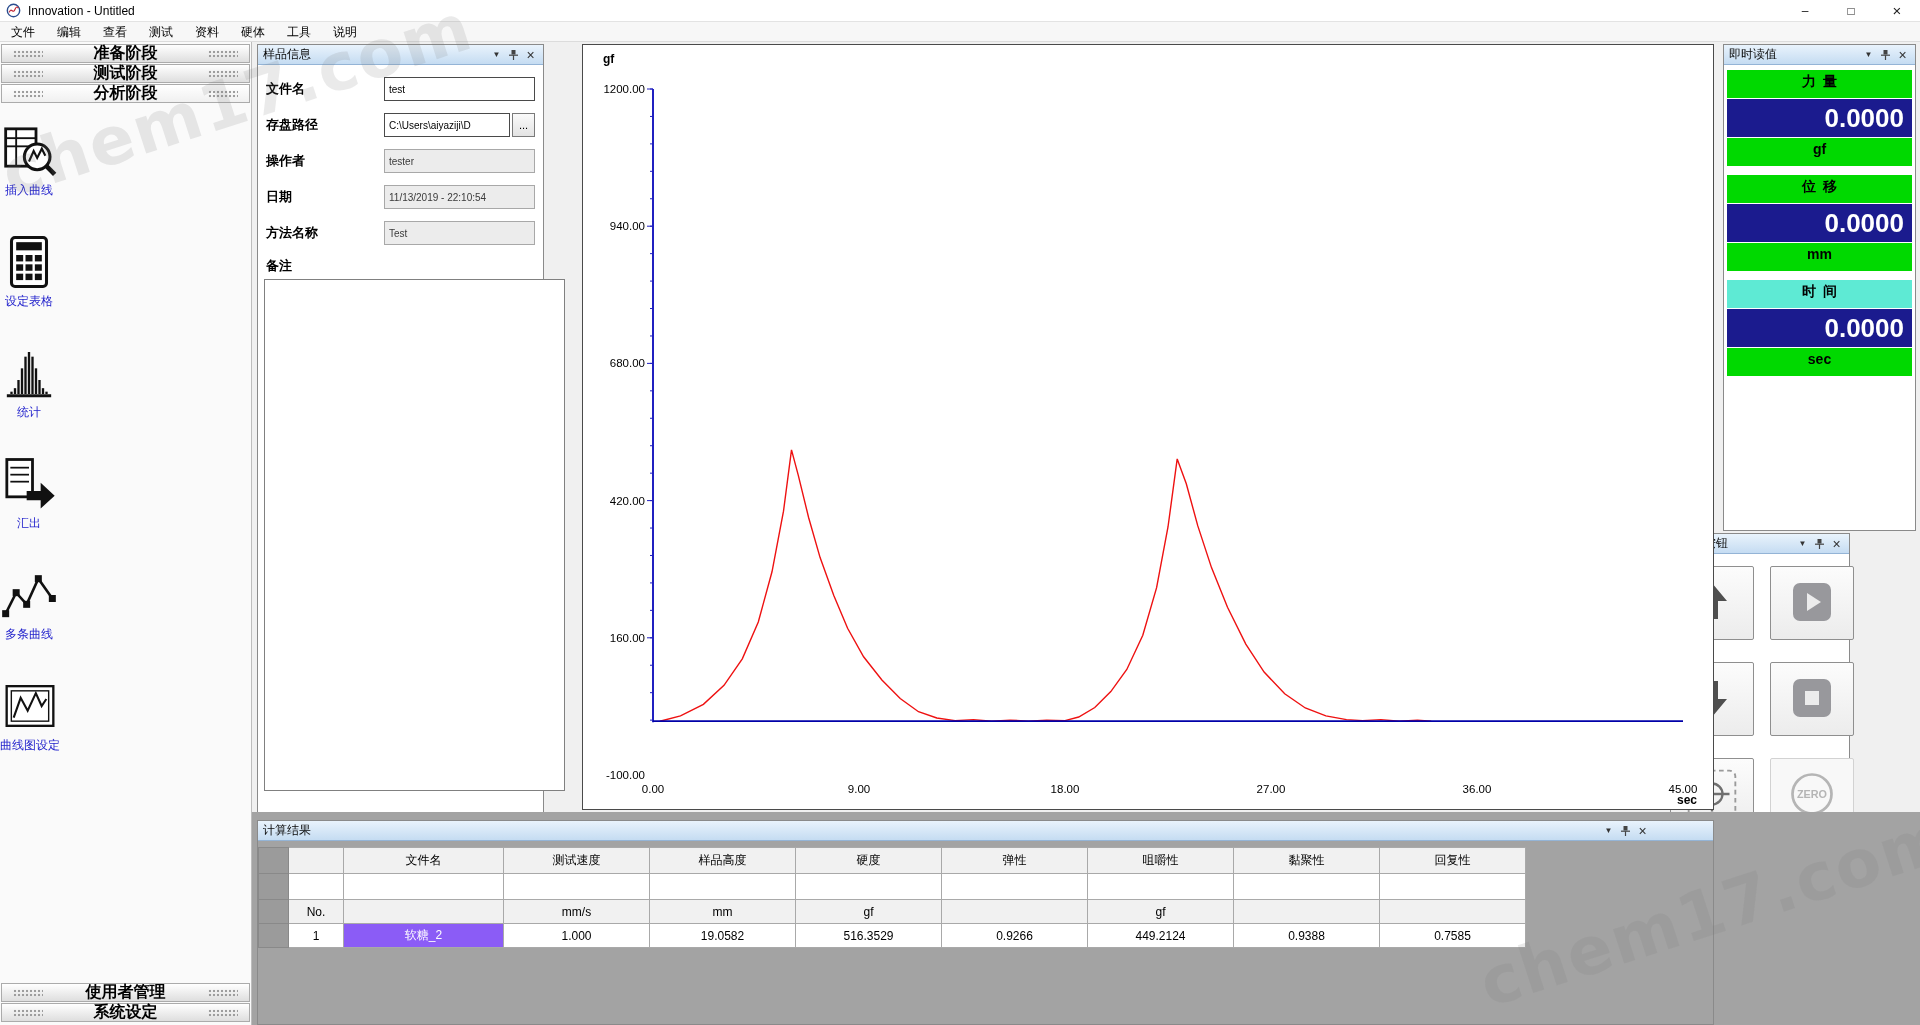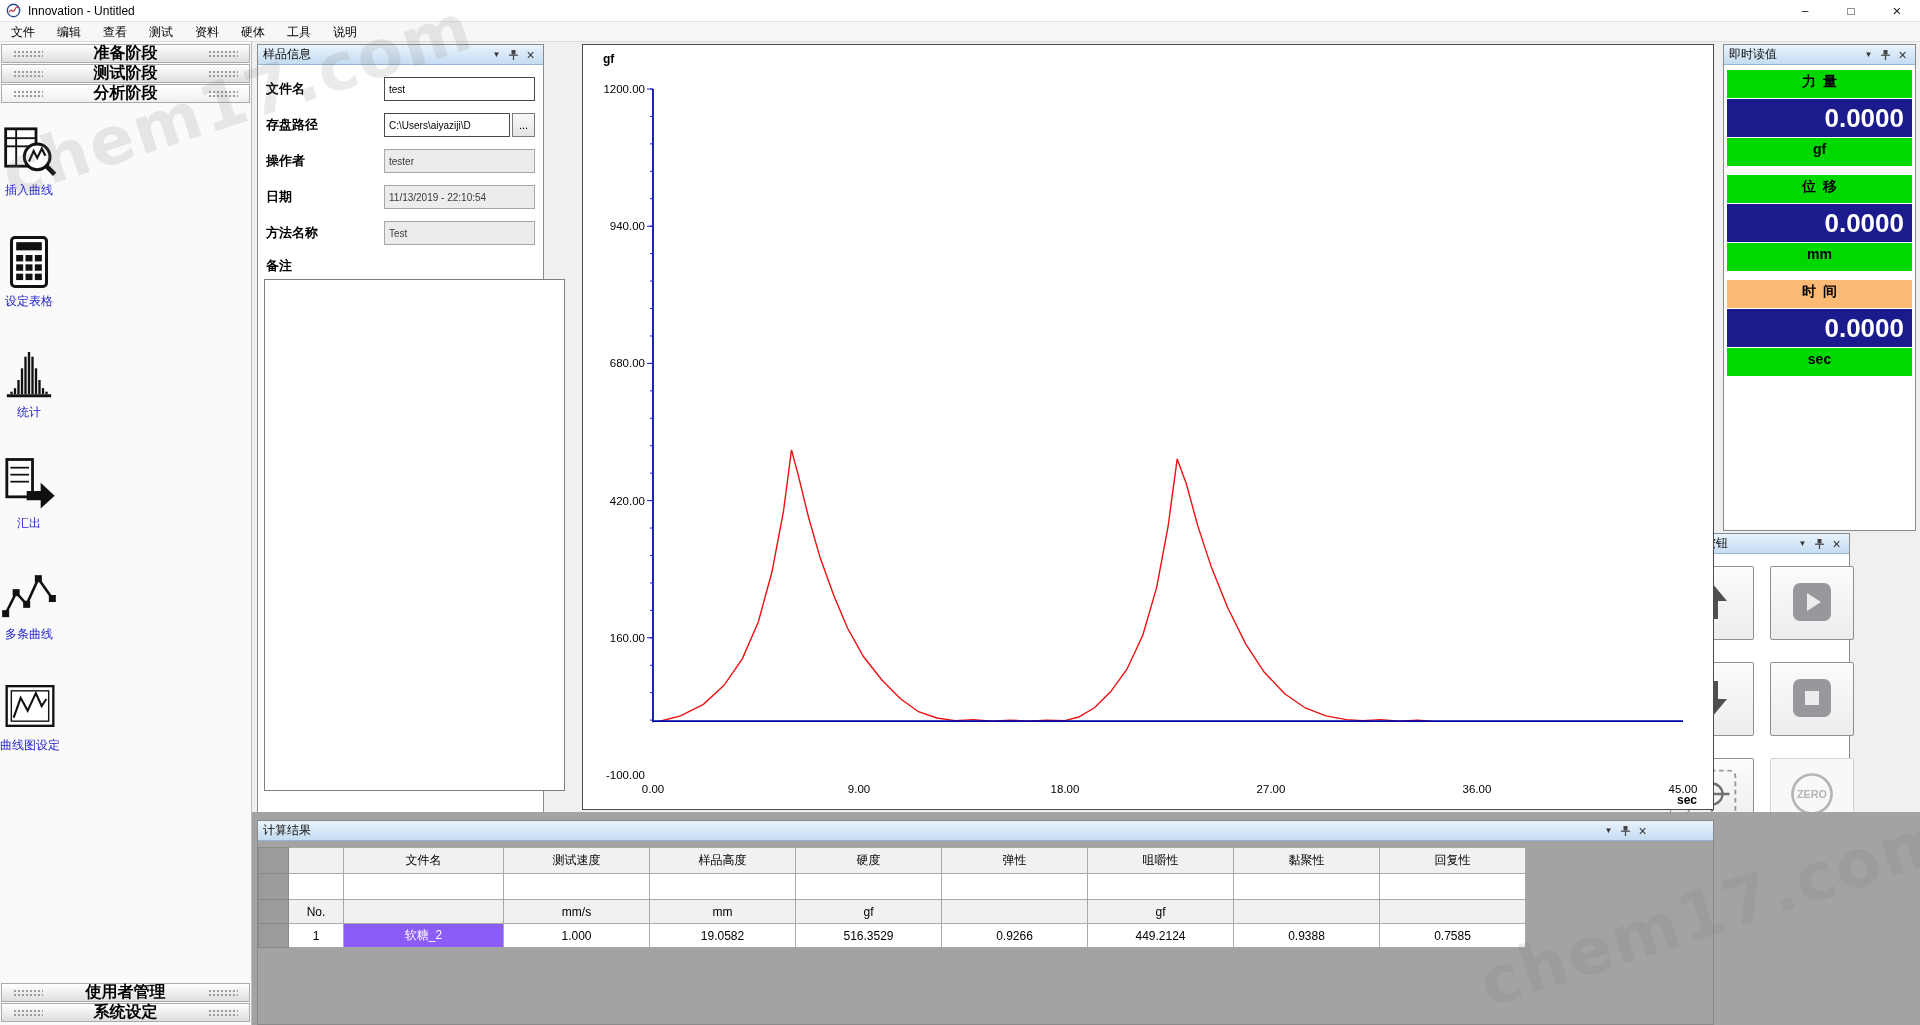--- a/index.html
+++ b/index.html
@@ -342,21 +342,21 @@
           <div class="gbar rlabel" style="background:#00d900">力量</div>
           <div class="vbar" style="background:#1b1b8e">0.0000</div>
           <div class="gbar" style="background:#00d900">gf</div>
         </div>
         <div class="rgroup">
           <div class="gbar rlabel" style="background:#00d900">位移</div>
           <div class="vbar" style="background:#1b1b8e">0.0000</div>
           <div class="gbar" style="background:#00d900">mm</div>
         </div>
         <div class="rgroup">
-          <div class="gbar rlabel" style="background:#fdba74">时间</div>
+          <div class="gbar rlabel" style="background:#5eead4">时间</div>
           <div class="vbar" style="background:#1b1b8e">0.0000</div>
           <div class="gbar" style="background:#00d900">sec</div>
         </div>
       </div>
   </div>
 
   <div class="panel controls-panel">
     <div class="phead">
       <span>操作按钮</span>
       <span class="sp"></span>

